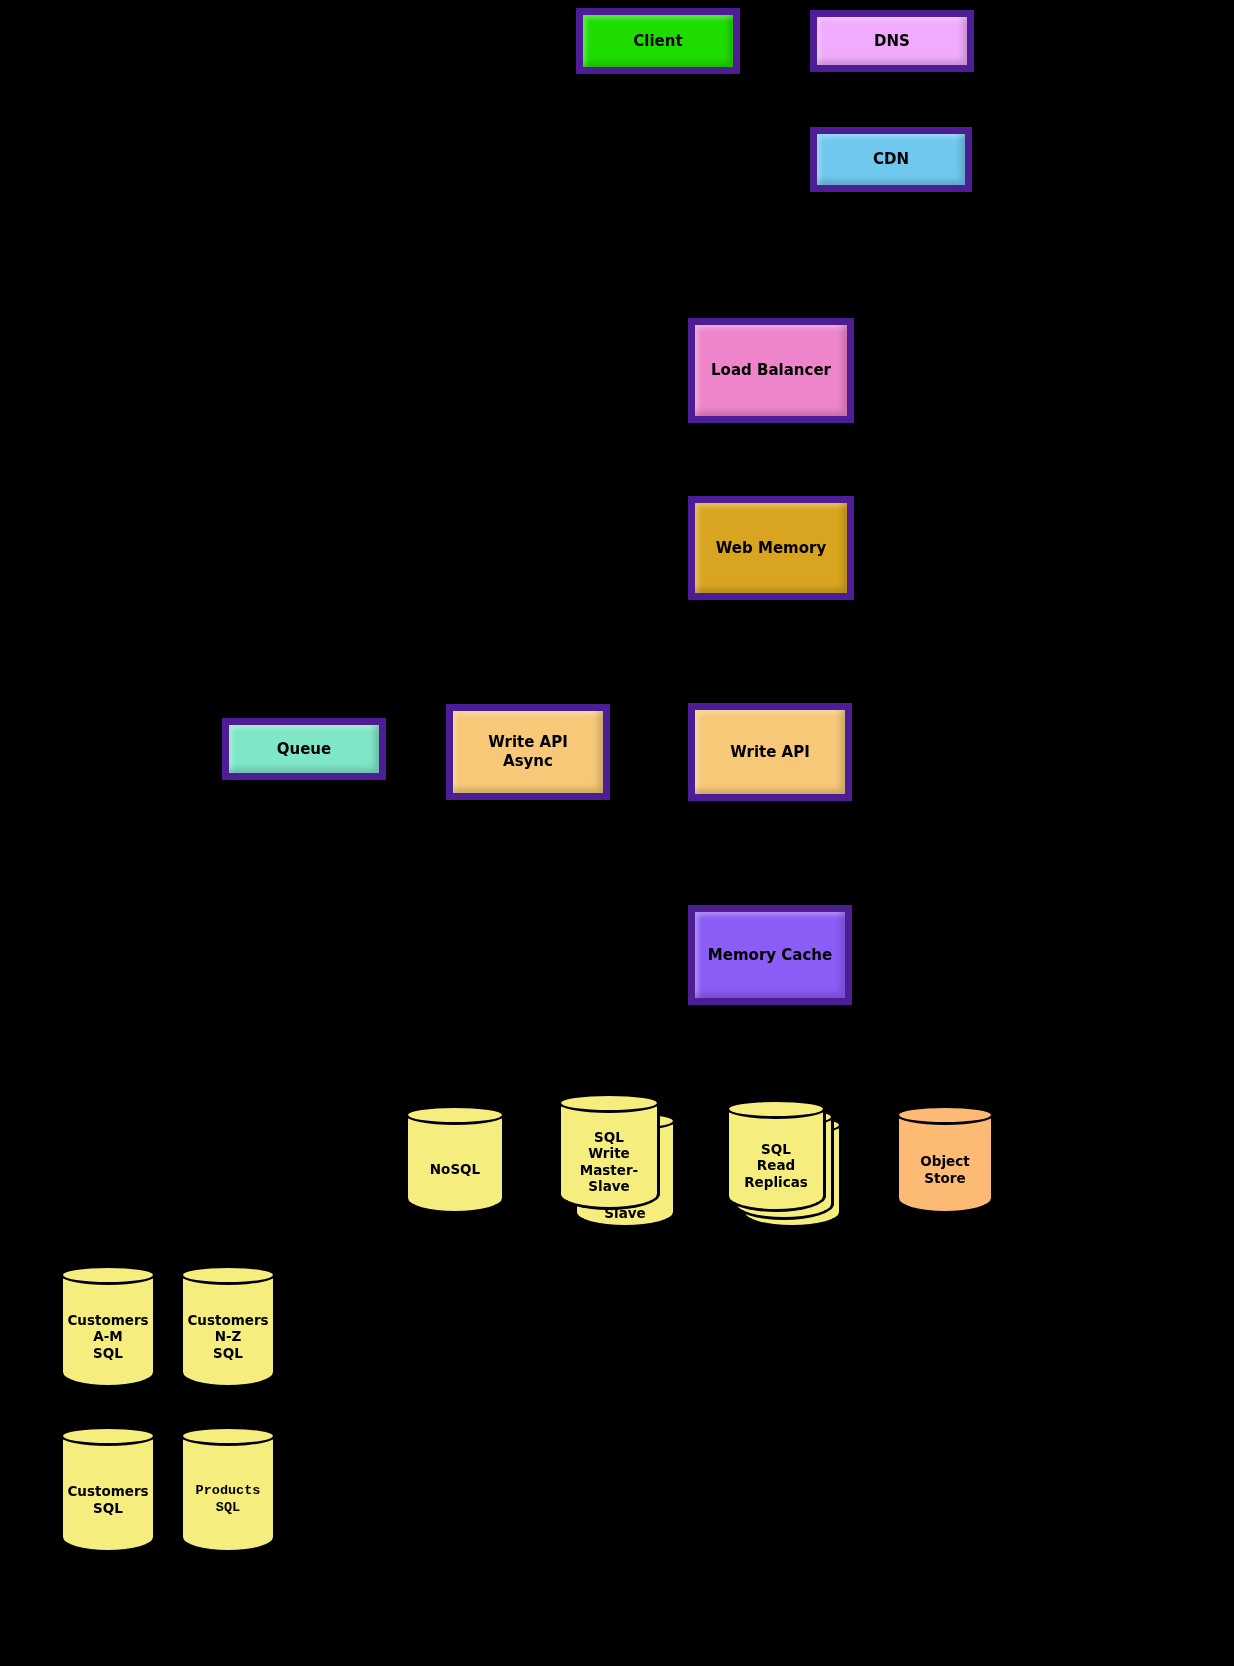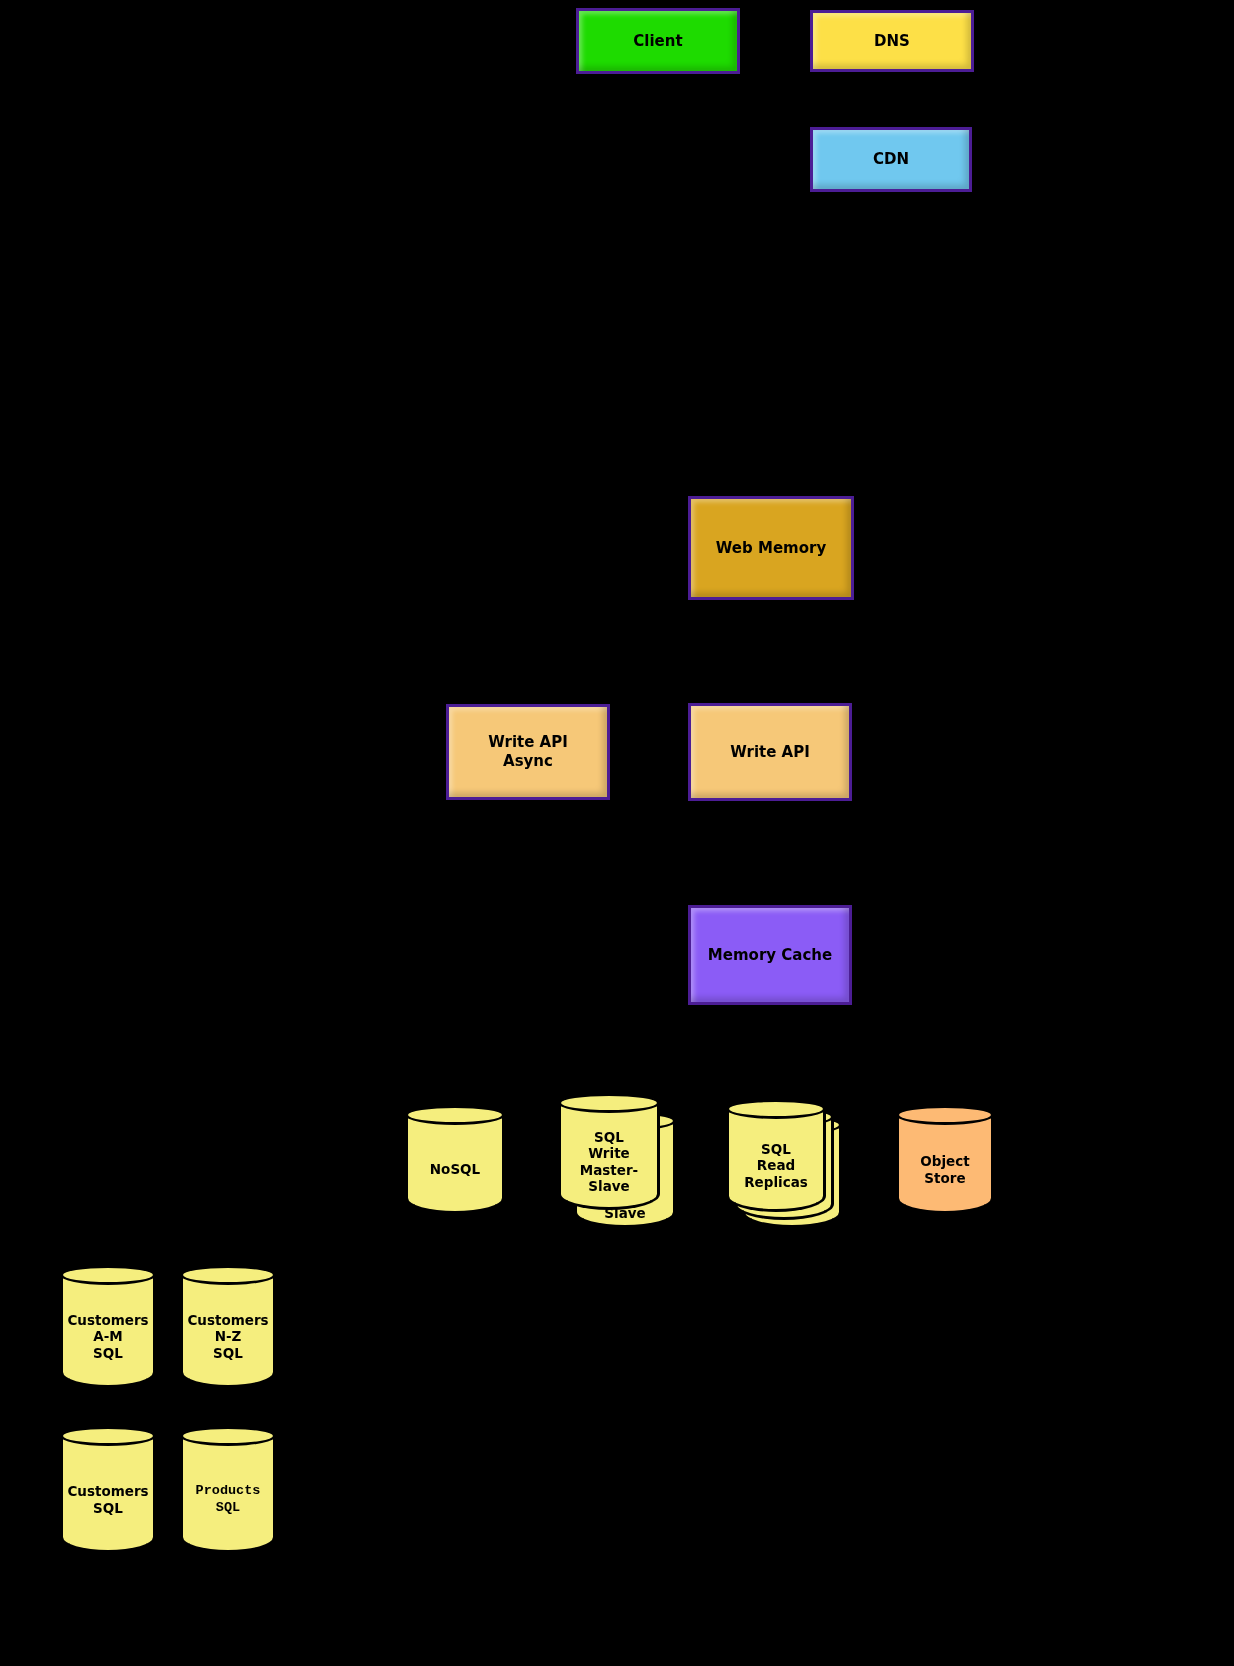--- a/index.html
+++ b/index.html
@@ -5,21 +5,21 @@
   html,body{margin:0;padding:0;background:#000;}
   .canvas{
     position:relative;
     width:1234px;height:1666px;
     background:#000;
     font-family:"DejaVu Sans", sans-serif;
     overflow:hidden;
   }
   .node{
     position:absolute;
-    border:3px solid #4c1d95;
+    border:7px solid #4c1d95;
     display:flex;align-items:center;justify-content:center;
     text-align:center;
     font-weight:bold;color:#000;
     font-size:15px;line-height:1.25;
     white-space:pre-line;
     box-sizing:border-box;
     box-shadow:inset -4px -4px 6px rgba(0,0,0,0.18), inset 3px 3px 5px rgba(255,255,255,0.35);
   }
   
   .stacked::before,.stacked::after{
@@ -83,28 +83,30 @@
   #n-customers-sql {left:60px; top:1437px;width:96px;height:116px;}
   #n-products-sql  {left:180px;top:1437px;width:96px;height:116px;font-family:Liberation Mono, monospace;}
 </style>
 </head>
 <body>
 
 <div class="canvas">
 
   <div class="node" id="n-client" style="background: rgb(30, 219, 0);">Client</div>
 
-  <div class="node" id="n-dns" style="background: #fde047;">DNS</div>
+  <div class="node" id="n-dns" style="background: #f0abfc;">DNS</div>
 
   <div class="node" id="n-cdn" style="background: rgb(112, 200, 239);">CDN</div>
 
+  <div class="node stacked" id="n-load-balancer" style="background: rgb(238, 133, 203);">Load Balancer</div>
 
   <div class="node stacked" id="n-web-server" style="background: rgb(217, 165, 32);">Web Memory</div>
 
 
+  <div class="node stacked" id="n-queue" style="background: rgb(127, 230, 200);">Queue</div>
 
   <div class="node stacked" id="n-write-api-async" style="background: rgb(246, 200, 120);">Write API
 Async</div>
 
   <div class="node stacked" id="n-write-api" style="background: rgb(246, 200, 120);">Write API</div>
 
 
   <div class="node stacked" id="n-memory-cache" style="background: #8b5cf6;">Memory Cache</div>
 
   <div class="cyl" id="n-nosql" style="background: rgb(245, 238, 126);">NoSQL</div>

